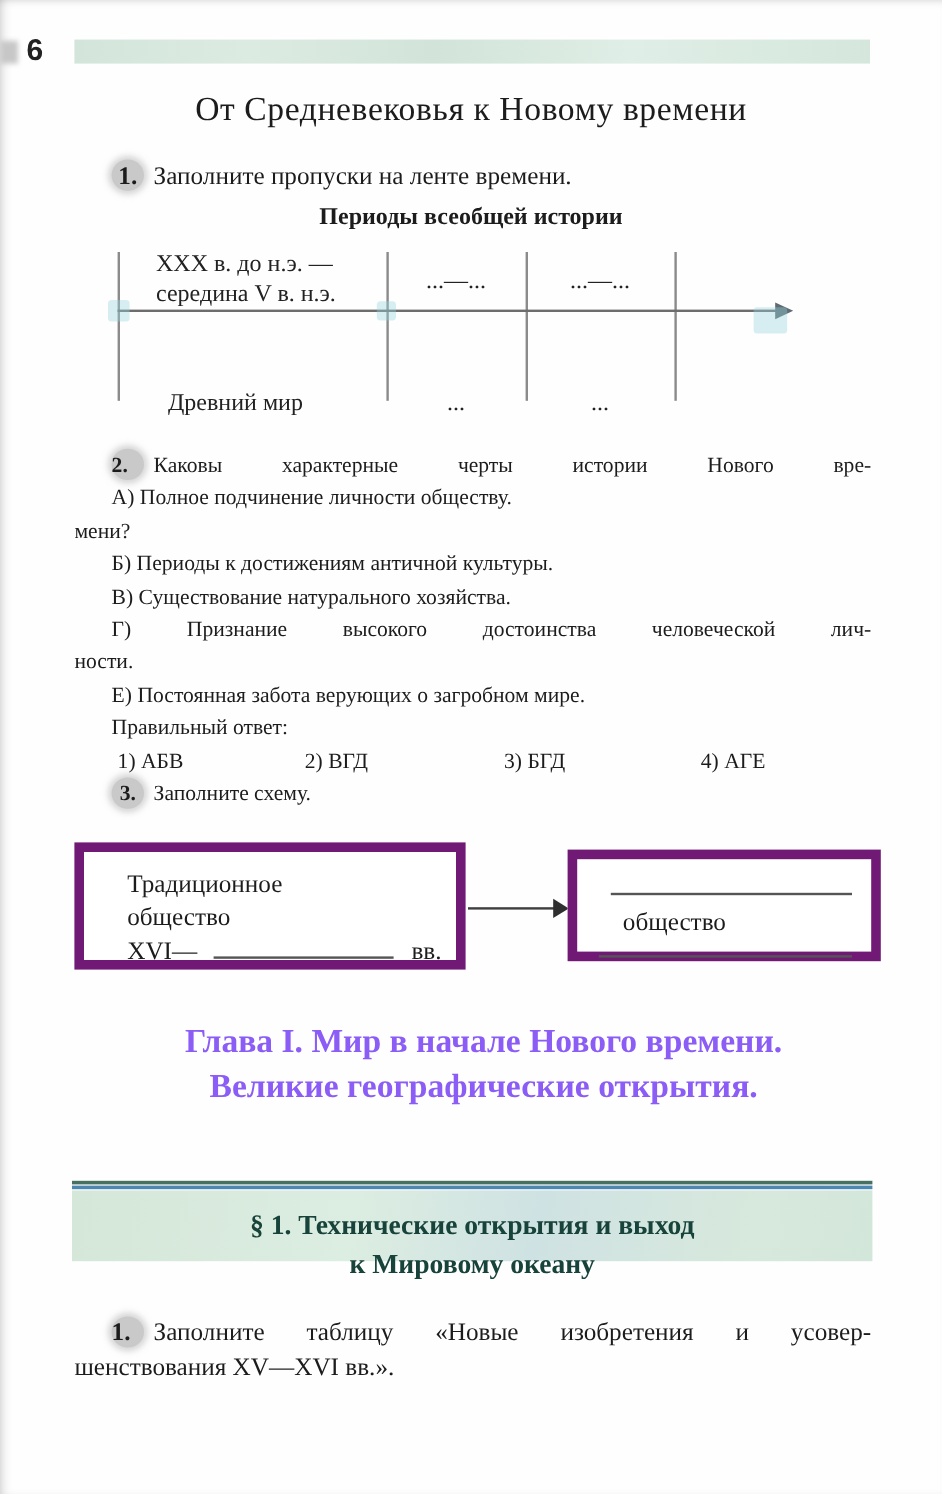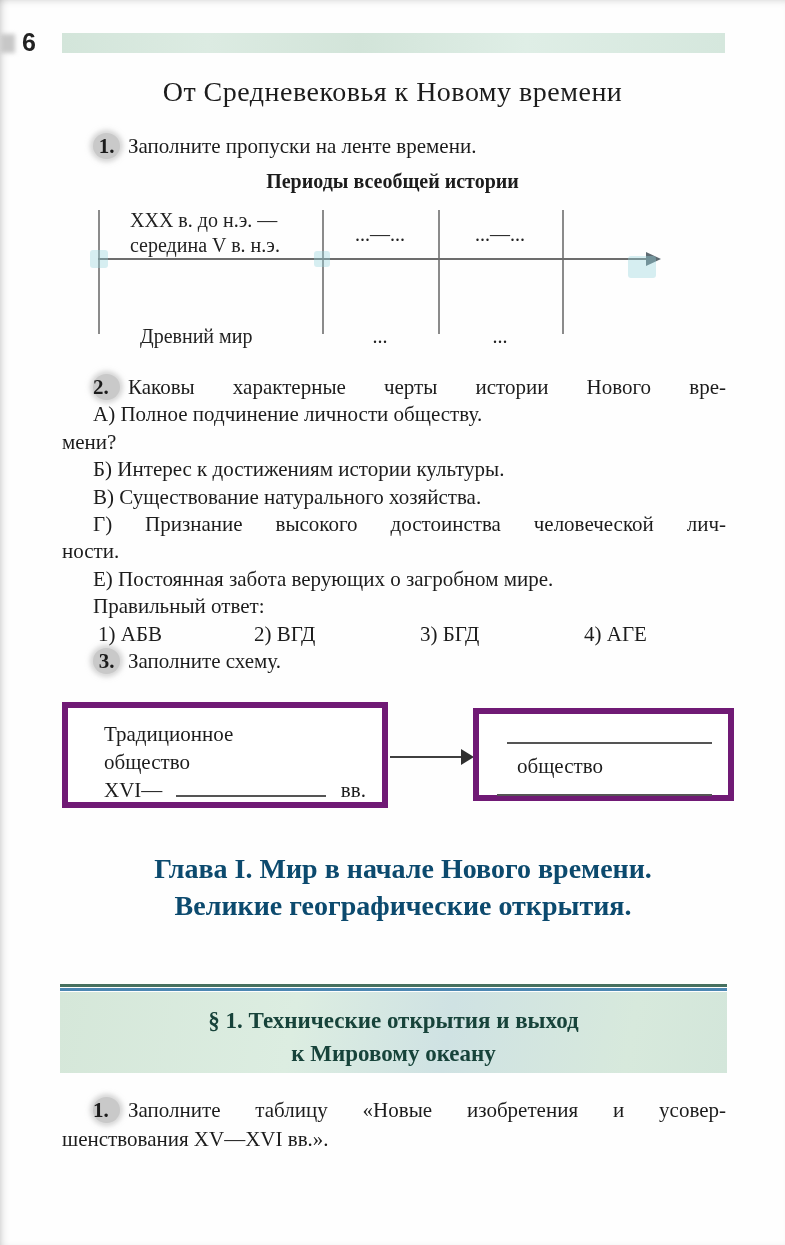--- a/index.html
+++ b/index.html
@@ -59,49 +59,49 @@
     border-left: 15px solid #5e6b72;
     border-top: 7px solid transparent;
     border-bottom: 7px solid transparent;
   }
   .tl-smudge { position: absolute; background: rgba(150, 212, 220, .38); border-radius: 3px; }
   .tl-label { position: absolute; font-size: 20px; line-height: 25px; color: #222; }
   .tl-center { text-align: center; }
 
   
   #ex2 { left: 62px; top: 374px; width: 664px; }
-  #ex2 .pline { line-height: 27.4px; font-size: 21px; }
+  #ex2 .pline { line-height: 27.4px; font-size: 18px; }
   .ind { padding-left: 31px; }
   #answers-row { position: relative; height: 27.4px; }
   #answers-row span { position: absolute; top: 0; }
 
   
-  .schema-box { border: 6px solid #701a75; background: #fff; }
+  .schema-box { border: 8px solid #701a75; background: #fff; }
   #schema-left { left: 62px; top: 702px; width: 326px; height: 106px; padding: 12px 0 0 36px; font-size: 21px; line-height: 28px; }
   .blank-line { display: inline-block; border-bottom: 2px solid #555; height: 1px; vertical-align: baseline; }
   #schema-arrow-line { left: 390px; top: 756px; width: 72px; height: 2px; background: #3f3f3f; }
   #schema-arrowhead {
     left: 461px; top: 749px; width: 0; height: 0;
     border-left: 13px solid #2f2f2f;
     border-top: 8px solid transparent;
     border-bottom: 8px solid transparent;
   }
   #schema-right { left: 473px; top: 708px; width: 261px; height: 93px; font-size: 21px; }
   #schema-right .rline1 { position: absolute; left: 28px; right: 16px; top: 28px; border-top: 2px solid #555; }
   #schema-right .rword { position: absolute; left: 38px; top: 40px; }
   #schema-right .rline2 { position: absolute; left: 18px; right: 16px; top: 80px; border-top: 2px solid #555; }
 
   
-  #chapter { left: 0; top: 850px; width: 785px; text-align: center; font-weight: bold; font-size: 28px; line-height: 37px; color: #0c4a6e; padding-left: 21px; }
+  #chapter { left: 0; top: 850px; width: 785px; text-align: center; font-weight: bold; font-size: 28px; line-height: 37px; color: #8b5cf6; padding-left: 21px; }
 
   
   #section-rule-dark { left: 60px; top: 984px; width: 667px; height: 3px; background: #46705f; }
   #section-rule-blue { left: 60px; top: 988px; width: 667px; height: 3px; background: #4c87b2; }
   #section-box {
-    left: 60px; top: 992px; width: 667px; height: 81px;
+    left: 60px; top: 992px; width: 667px; height: 59px;
     background: linear-gradient(100deg, #d5e7d9 0%, #dcede1 35%, #cfe2e3 58%, #d7e9dc 85%, #d3e6da 100%);
     text-align: center;
     font-weight: bold; font-size: 23px; line-height: 33px;
     color: #17433a;
     padding-top: 12px;
   }
 
   
   #ex4 { left: 62px; top: 1096px; width: 664px; }
   #ex4 .pline { line-height: 28.5px; font-size: 21px; }
@@ -145,21 +145,21 @@
     <div class="tl-label tl-center" style="left:260px;top:118px;width:116px">...</div>
     <div class="tl-label tl-center" style="left:376px;top:118px;width:124px">...</div>
   </div>
 
   <div class="abs" id="ex2">
     <div class="pline just ind">
       <span class="badge">2.</span><span>Каковы характерные черты истории Нового вре-</span>
     </div>
     <div class="pline ind">А) Полное подчинение личности обществу.</div>
     <div class="pline">мени?</div>
-    <div class="pline ind">Б) Интерес к достижениям истории культуры.</div>
+    <div class="pline ind">Б) Периоды к достижениям античной культуры.</div>
     <div class="pline ind">В) Существование натурального хозяйства.</div>
     <div class="pline just ind">Г) Признание высокого достоинства человеческой лич-</div>
     <div class="pline">ности.</div>
     <div class="pline ind">Е) Постоянная забота верующих о загробном мире.</div>
     <div class="pline ind">Правильный ответ:</div>
     <div class="pline" id="answers-row">
       <span style="left:36px">1) АБВ</span>
       <span style="left:192px">2) ВГД</span>
       <span style="left:358px">3) БГД</span>
       <span style="left:522px">4) АГЕ</span>

